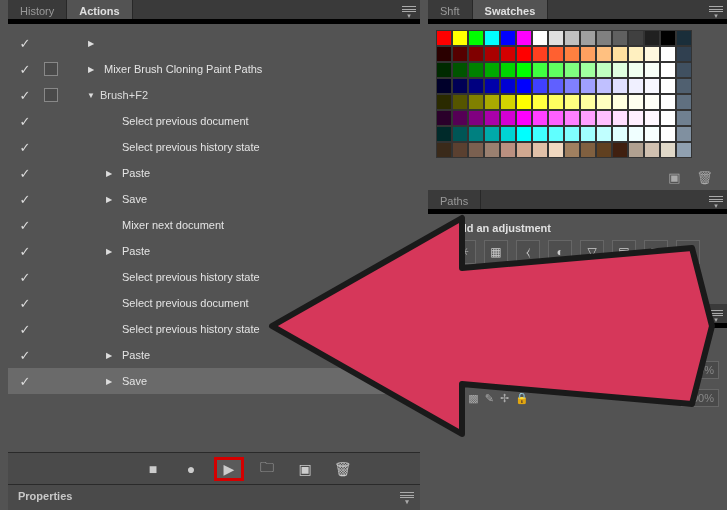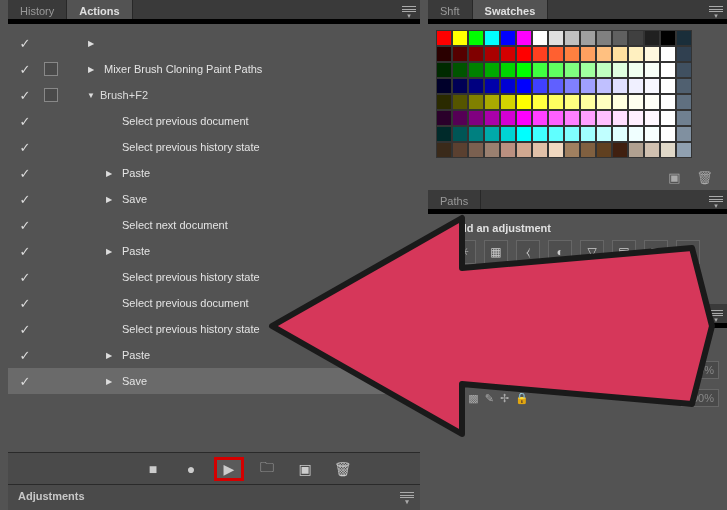--- a/index.html
+++ b/index.html
@@ -114,21 +114,21 @@
         <div class="col-indent"></div>
         <div class="col-expand tri-right"></div>
         <div class="row-label">Save</div>
       </div>
       <div class="action-row">
         <div class="col-check">✓</div>
         <div class="col-box"></div>
         <div class="col-indent"></div>
         <div class="col-indent"></div>
         <div class="col-expand"></div>
-        <div class="row-label">Select next document</div>
+        <div class="row-label">Mixer next document</div>
       </div>
       <div class="action-row">
         <div class="col-check">✓</div>
         <div class="col-box"></div>
         <div class="col-indent"></div>
         <div class="col-indent"></div>
         <div class="col-expand tri-right"></div>
         <div class="row-label">Paste</div>
       </div>
       <div class="action-row">
@@ -174,21 +174,21 @@
     </div>
   <div class="actions-toolbar">
     <div class="tbtn">■</div>
     <div class="tbtn">●</div>
     <div class="tbtn play-highlight">▶</div>
     <div class="tbtn">🗀</div>
     <div class="tbtn">▣</div>
     <div class="tbtn">🗑</div>
   </div>
   <div class="props">
-    <span>Adjustments</span>
+    <span>Properties</span>
     <div class="tab-rmenu" style="right:6px;top:7px">
         <span></span>
         <span></span>
         <span></span>
         <div class="dn">▾</div>
       </div>
   </div>
 </div>
 
 <div class="right-panel">

